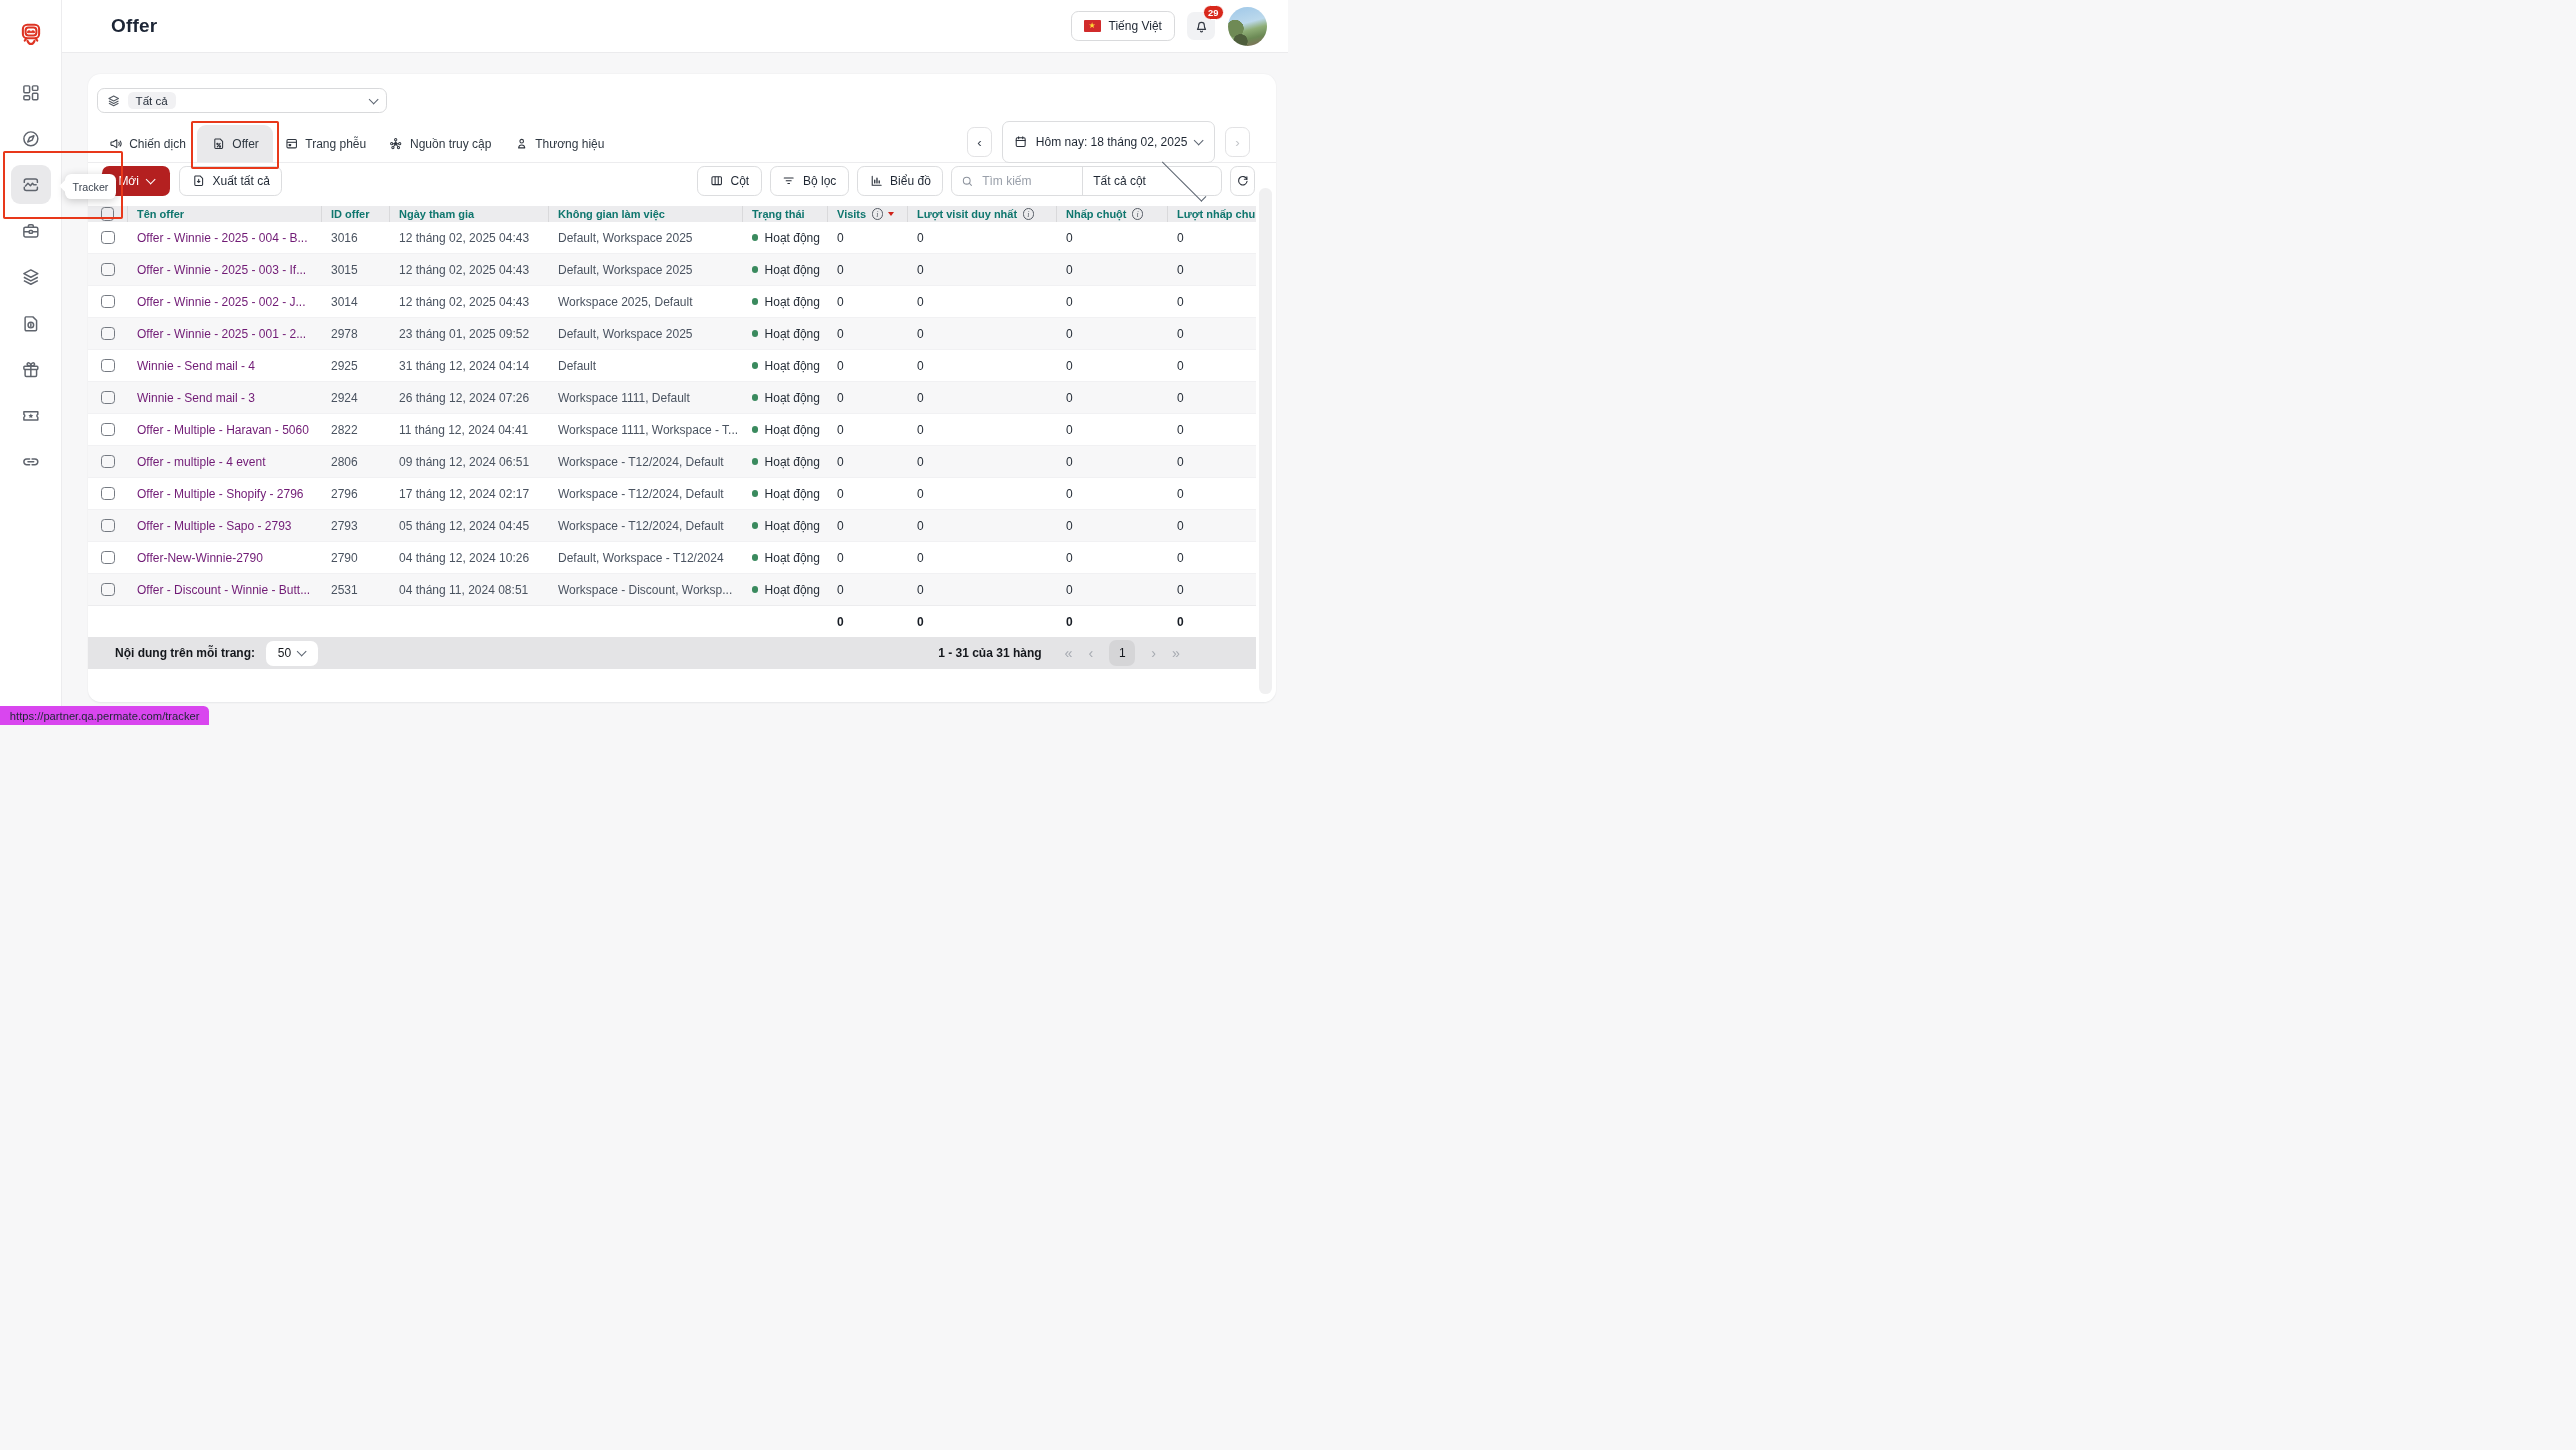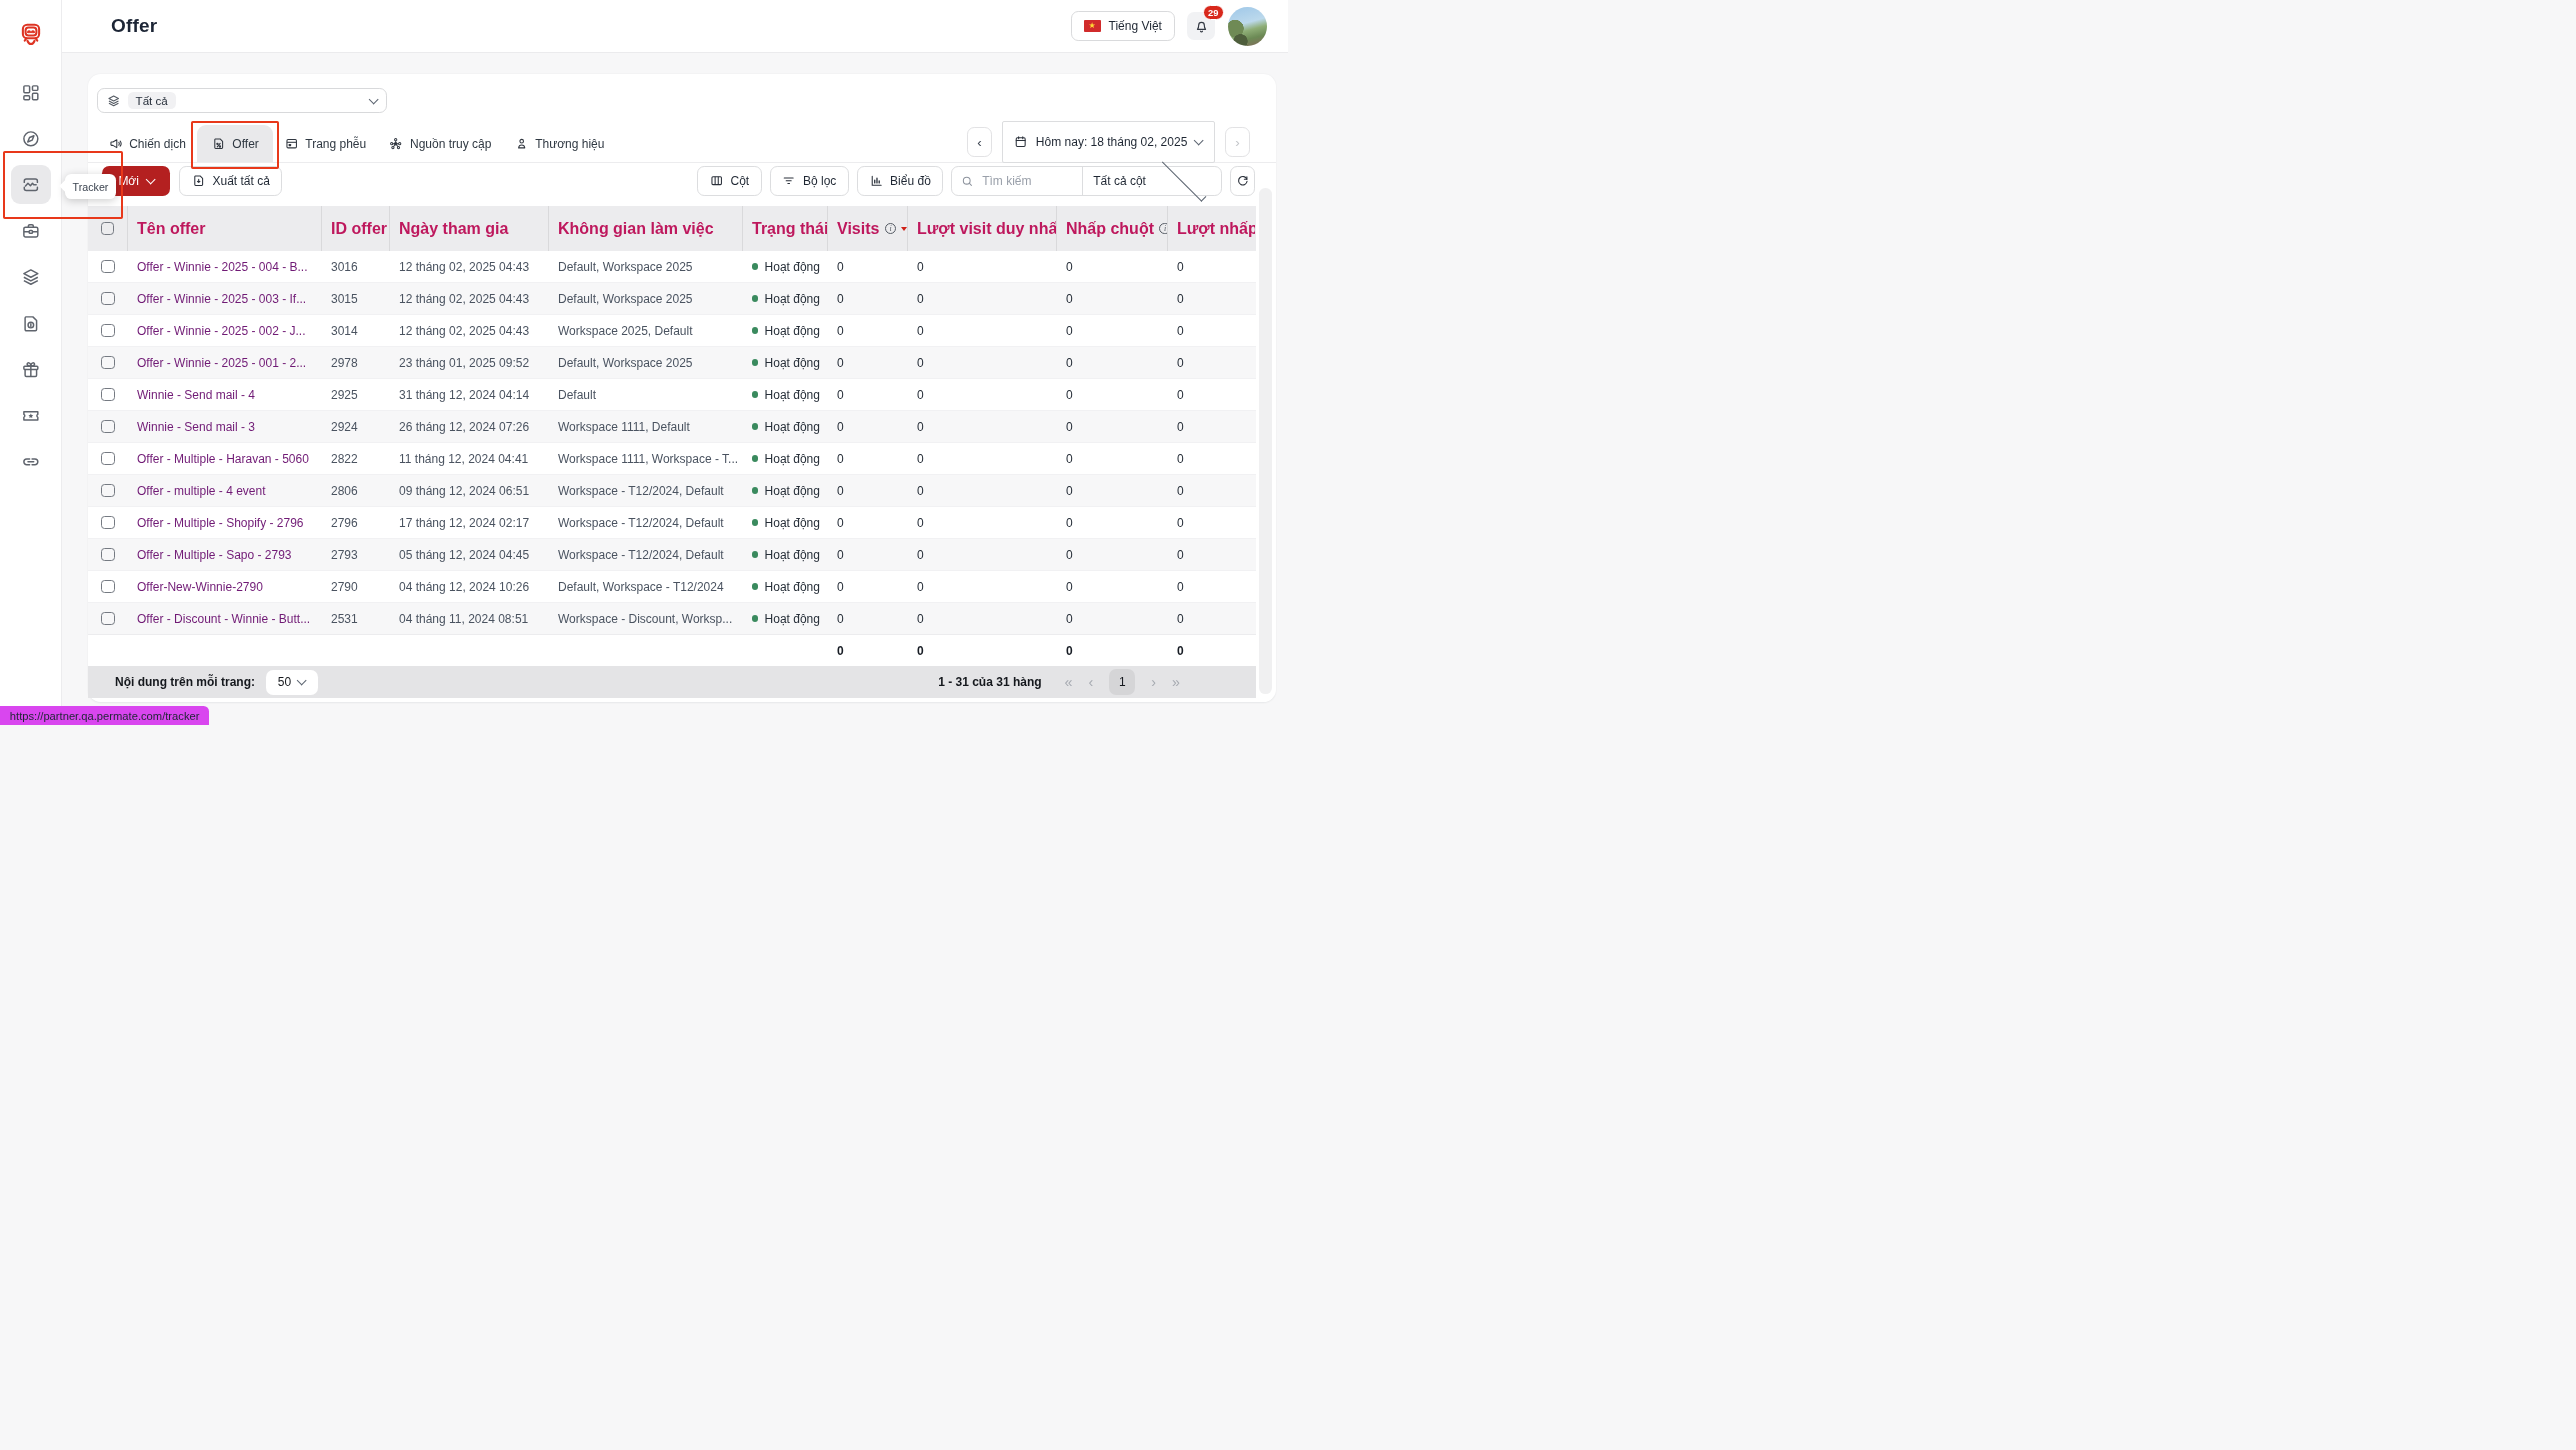--- a/index.html
+++ b/index.html
@@ -52,21 +52,21 @@
   .tabs-divider{position:absolute;left:0;right:0;top:88px;height:0.9px;background:#ececee}
   .tabs{position:absolute;left:9px;top:51px;height:37px;display:flex;align-items:stretch}
   .tab{display:flex;align-items:center;gap:7.2px;padding:0 11.6px;font-size:12px;color:#2f3842;background:none;border:none;cursor:pointer}
   .tab .ic{color:#30363f}
   .tab.active{background:#e9e9eb;border-radius:9px 9px 0 0;position:relative;padding:0 14.3px}
   .red-box-offer{left:-6.3px;top:-3.6px;right:-6.3px;bottom:-7.2px;width:auto;height:auto}
   .date-nav{position:absolute;top:53px;right:26px;display:flex;gap:9.8px;height:30px;align-items:center}
   .nav-sq{width:25px;height:30px;border:0.9px solid #e2e2e4;border-radius:7.2px;background:#fff;display:flex;
           align-items:center;justify-content:center;font-size:13.4px;color:#3c4450;cursor:pointer}
   .nav-sq.disabled{color:#c3c5c9}
-  .date-btn{height:42px;border:0.9px solid #dcdddf;border-radius:2px;background:#fff;display:flex;align-items:center;
+  .date-btn{height:42px;border:0.9px solid #dcdddf;border-radius:7px;background:#fff;display:flex;align-items:center;
             gap:8px;padding:0 11.6px;font-size:12px;color:#1f2733;cursor:pointer}
   
   .actions{position:absolute;left:14.3px;right:20.6px;top:92px;height:30px;display:flex;align-items:center}
   .btn-new{width:68px;height:30px;background:#b42020;border:none;border-radius:7.2px;color:#fff;font-size:12px;
            display:flex;align-items:center;justify-content:center;gap:8px;cursor:pointer;font-weight:500}
   .btn{height:30px;border:0.9px solid #dcdddf;border-radius:7.2px;background:#fff;display:flex;align-items:center;
        gap:7.2px;padding:0 11.6px;font-size:12px;color:#1f2733;cursor:pointer}
   .btn .ic, .date-btn .ic{color:#2b313b}
   .right-actions{margin-left:auto;display:flex;align-items:center;gap:8px}
   .search-combo{width:271px;height:30px;border:0.9px solid #dcdddf;border-radius:7.2px;display:flex;box-sizing:border-box;background:#fff}
@@ -74,21 +74,21 @@
   .search-box input{border:none;outline:none;width:100%;font-size:12px;font-family:inherit;color:#1f2733;background:transparent}
   .search-box input::placeholder{color:#9aa0aa}
   .col-scope{width:138px;height:100%;display:flex;align-items:center;padding:0 9.8px;gap:7.2px;font-size:12px;
              color:#1f2733;cursor:pointer;box-sizing:border-box}
   .col-scope span{flex:1}
   .btn-refresh{width:25px;height:30px;border:0.9px solid #dcdddf;border-radius:7.2px;background:#fff;display:flex;
                align-items:center;justify-content:center;color:#2b313b;cursor:pointer}
   
   .table{position:absolute;left:0;top:132px;width:1168px}
   .grid{display:grid;grid-template-columns:40px 194px 68px 159px 194px 85px 80px 149px 111px 87px}
-  .thead{height:45px;background:#ececee;font-weight:700;font-size:16px;color:#be185d}
+  .thead{height:16px;background:#ececee;font-weight:700;font-size:11px;color:#0f766e}
   .th{display:flex;align-items:center;gap:5.4px;padding:0 5.4px 0 9px;border-right:0.9px solid #d9d9db;overflow:hidden;white-space:nowrap}
   .th:last-child{border-right:none}
   .th.c-cb{justify-content:center;padding:0}
   .info-icon{width:11.6px;height:11.6px;border:1.2px solid #555b64;border-radius:50%;display:inline-flex;align-items:center;
              justify-content:center;font-size:8px;font-weight:400;color:#555b64;flex:0 0 auto;box-sizing:border-box;cursor:pointer}
   .info-icon::after{content:"i";font-family:"Liberation Serif","DejaVu Serif",serif;font-style:italic}
   .sort-desc{width:0;height:0;border-left:3.6px solid transparent;border-right:3.6px solid transparent;
              border-top:4.5px solid #cf2118;margin-left:-0.9px;cursor:pointer}
   .rows{height:383px;overflow:hidden}
   .trow{height:32px;align-items:center;font-size:12px;color:#4a5360;border-bottom:0.9px solid #f1f1f3;box-sizing:border-box}

